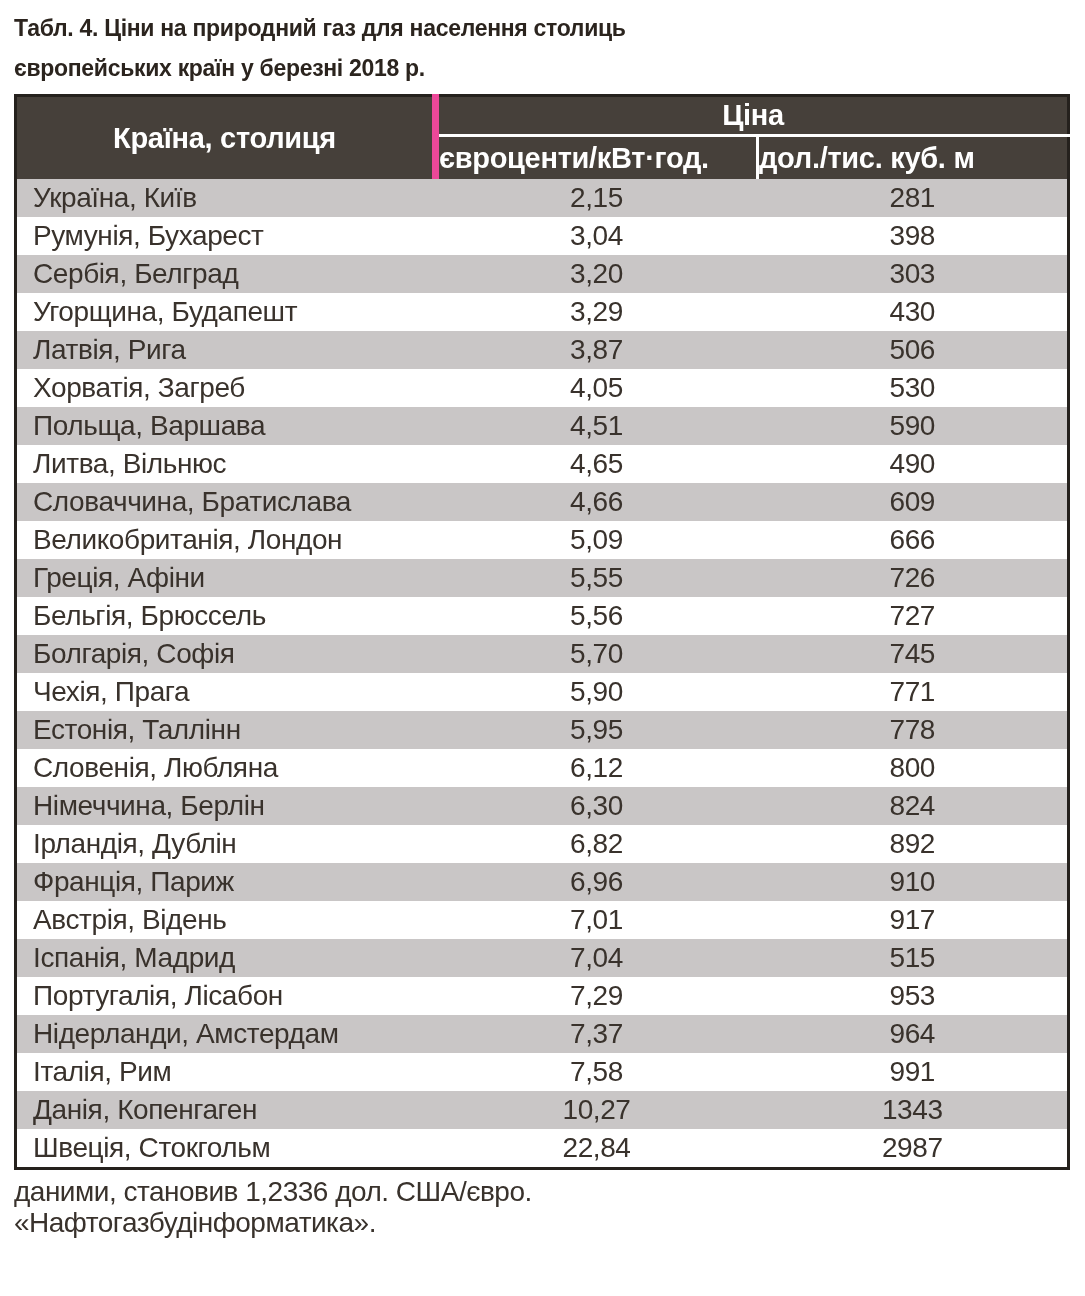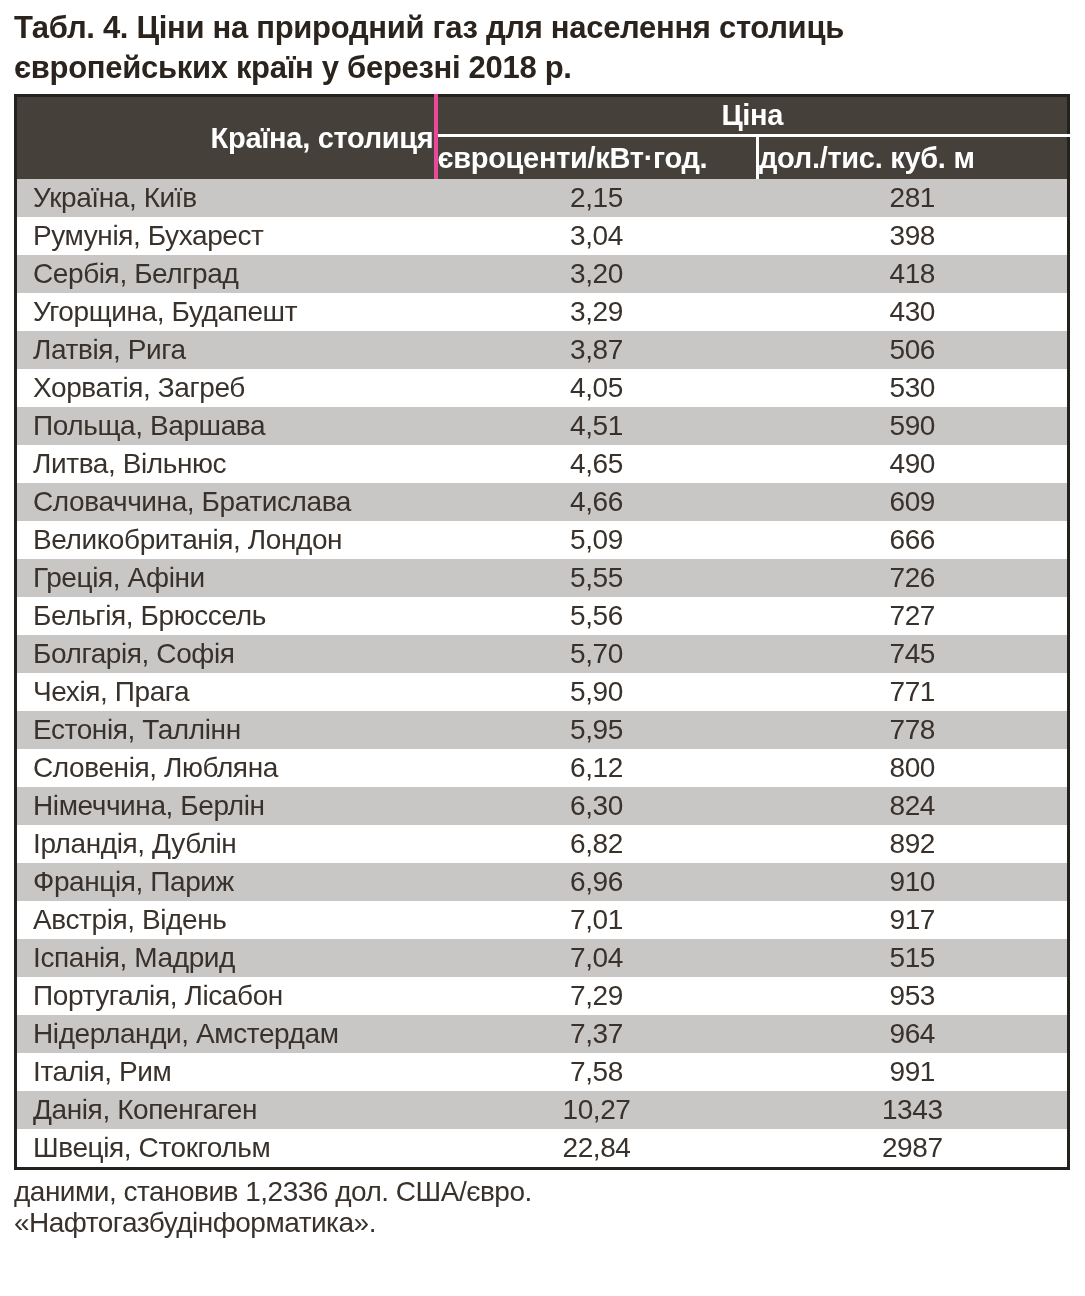--- a/index.html
+++ b/index.html
@@ -7,21 +7,21 @@
     width: 1085px; height: 1296px;
     background: #ffffff;
     overflow: hidden;
     font-family: "Liberation Sans", "DejaVu Sans", sans-serif;
   }
   .page { width: 1085px; height: 1296px; }
 
   .title-block {
     margin: 8px 14px 6px 14px;
     color: #2b241e;
-    font-size: 31px;
+    font-size: 23px;
     font-weight: bold;
     line-height: 40px;
     letter-spacing: -0.3px;
   }
 
   table.gas-table {
     border-collapse: collapse;
     table-layout: fixed;
     margin-left: 14px;
     width: 1053px;
@@ -33,22 +33,22 @@
 
   thead th {
     background: #46403a;
     color: #ffffff;
     font-weight: bold;
     font-size: 29px;
     letter-spacing: -0.3px;
     padding: 0;
   }
   th.h-country {
-    border-right: 4px solid #ec4899;
-    text-align: right;
+    border-right: 7px solid #ec4899;
+    text-align: center;
     vertical-align: middle;
   }
   th.h-price {
     height: 37px;
     border-bottom: 3px solid #ffffff;
     text-align: center;
     vertical-align: middle;
   }
   th.h-sub { height: 42px; text-align: left; vertical-align: middle; }
   th.h-sub-dollars { border-left: 3px solid #ffffff; }
@@ -112,21 +112,21 @@
 
     <tr>
       <td class="cell-country">Румунія, Бухарест</td>
       <td class="cell-val">3,04</td>
       <td class="cell-val">398</td>
     </tr>
 
     <tr>
       <td class="cell-country">Сербія, Белград</td>
       <td class="cell-val">3,20</td>
-      <td class="cell-val">418</td>
+      <td class="cell-val">303</td>
     </tr>
 
     <tr>
       <td class="cell-country">Угорщина, Будапешт</td>
       <td class="cell-val">3,29</td>
       <td class="cell-val">430</td>
     </tr>
 
     <tr>
       <td class="cell-country">Латвія, Рига</td>

